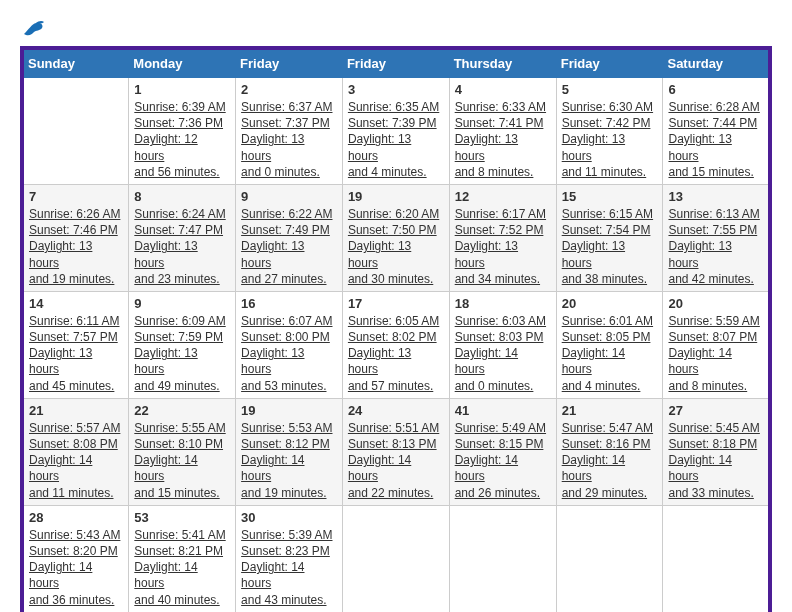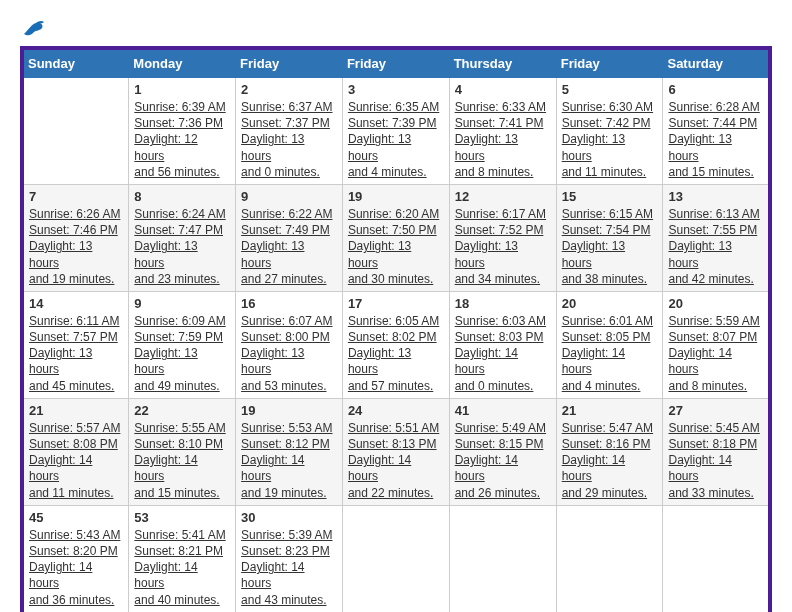--- a/index.html
+++ b/index.html
@@ -234,21 +234,21 @@
           <span class="cell-date">21</span>
           <div class="cell-info">Sunrise: 5:47 AM<br>Sunset: 8:16 PM<br>Daylight: 14 hours<br>and 29 minutes.</div>
         </td>
         <td>
           <span class="cell-date">27</span>
           <div class="cell-info">Sunrise: 5:45 AM<br>Sunset: 8:18 PM<br>Daylight: 14 hours<br>and 33 minutes.</div>
         </td>
       </tr>
       <tr class="row-white">
         <td>
-          <span class="cell-date">45</span>
+          <span class="cell-date">28</span>
           <div class="cell-info">Sunrise: 5:43 AM<br>Sunset: 8:20 PM<br>Daylight: 14 hours<br>and 36 minutes.</div>
         </td>
         <td>
           <span class="cell-date">53</span>
           <div class="cell-info">Sunrise: 5:41 AM<br>Sunset: 8:21 PM<br>Daylight: 14 hours<br>and 40 minutes.</div>
         </td>
         <td>
           <span class="cell-date">30</span>
           <div class="cell-info">Sunrise: 5:39 AM<br>Sunset: 8:23 PM<br>Daylight: 14 hours<br>and 43 minutes.</div>
         </td>

